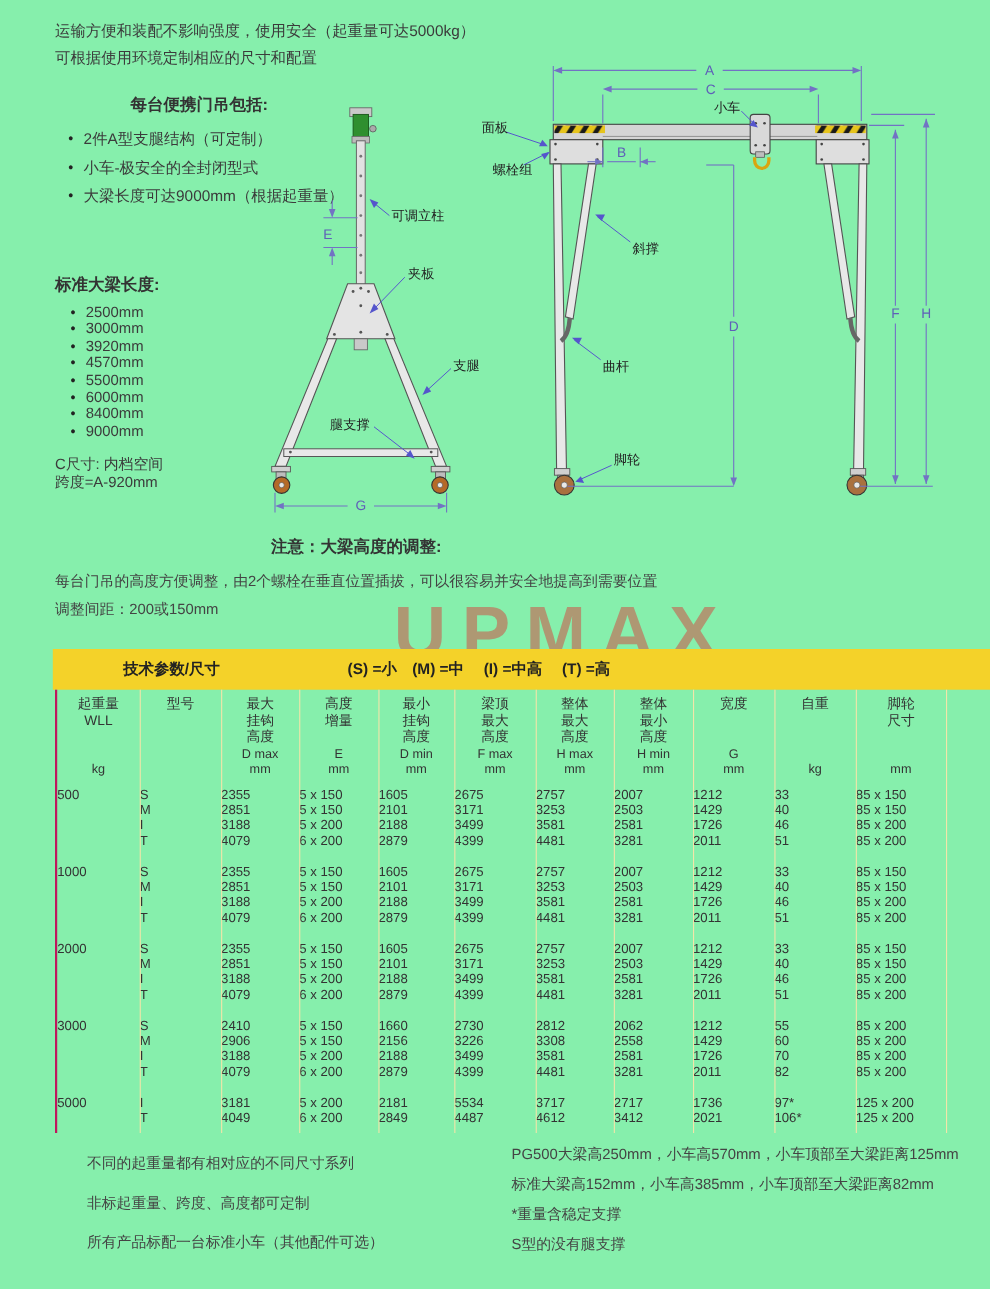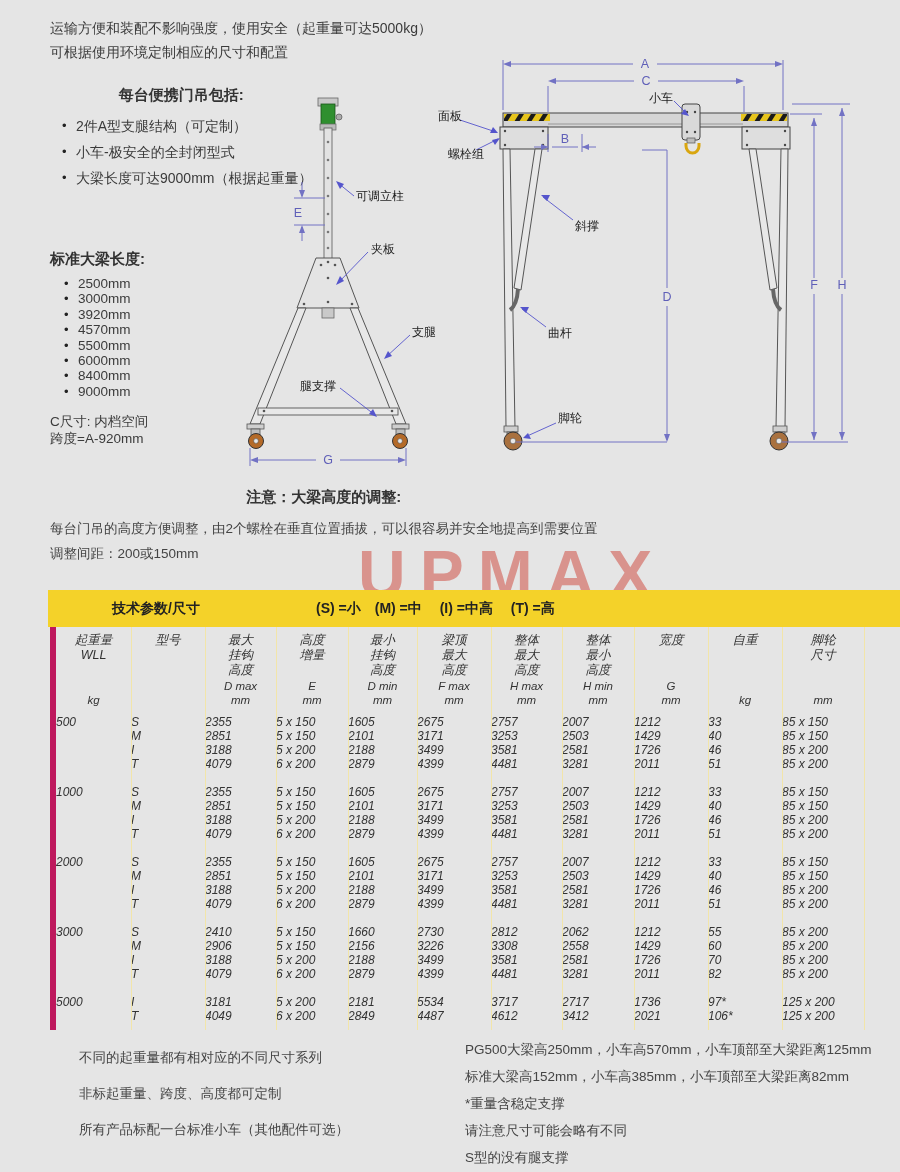--- a/index.html
+++ b/index.html
@@ -1,38 +1,38 @@
 <!DOCTYPE html>
 <html><head>
 <meta charset="utf-8">
 <style>
   html,body{margin:0;padding:0;background:#ffffff;}
-  #page{position:relative;width:900px;height:1172px;background:#e5e5e5;overflow:hidden;
+  #page{position:relative;width:900px;height:1172px;background:#86efac;overflow:hidden;
         font-family:"Liberation Sans","DejaVu Sans",sans-serif;color:#3b3b3b;}
   .abs{position:absolute;}
   .intro{left:50px;top:16px;font-size:14px;line-height:24px;}
   .sec-title{font-size:15px;font-weight:700;color:#333;text-align:center;}
   .bullet-row{display:flex;align-items:flex-start;font-size:14px;line-height:26px;}
   .bullet-row .dot{width:14px;color:#222;font-size:13px;}
   #includes{left:50px;top:86px;}
   #includes .list{margin-top:8px;padding-left:12px;}
   #beams{left:50px;top:250px;}
   #beams .list{margin-top:7px;padding-left:14px;}
   #beams .bullet-row{font-size:13.5px;line-height:15.4px;}
   .cdim{left:50px;top:413px;font-size:13.5px;line-height:17px;}
   #notice{left:50px;top:488px;}
   #notice .lines{margin-top:9px;font-size:13.5px;line-height:25px;color:#444;}
   #watermark{left:358px;top:544px;z-index:1;font-size:66px;font-weight:800;
              letter-spacing:14px;color:rgba(208,80,70,0.55);line-height:60px;}
   #band{left:48px;top:590px;width:820px;height:37px;background:#f4d229;z-index:2;
         display:flex;align-items:center;font-size:14px;color:#222;padding-left:46px;}
   #band .bt{margin-left:18px;font-weight:700;}
   #band .bl{position:absolute;left:268px;font-weight:700;}
-  #ttable{left:50px;top:627px;width:808px;height:403px;border-left:6px solid #be185d;
-          border-right:1px solid #f2e5a9;z-index:2;background:transparent;font-style:italic;}
+  #ttable{left:50px;top:627px;width:808px;height:403px;border-left:2px solid #be185d;
+          border-right:1px solid #f2e5a9;z-index:2;background:transparent;}
   .vline{position:absolute;top:0;bottom:0;width:1px;background:#f2e5a9;}
   #t-head{display:grid;grid-template-columns:75px 74px 71px 72px 69px 74px 71px 72px 74px 74px 82px;
           height:83px;}
   .th{display:flex;flex-direction:column;align-items:center;padding:6px 2px 3px;}
   .th-t{text-align:center;font-size:12.5px;line-height:15px;color:#333;}
   .th-b{margin-top:auto;text-align:center;font-size:11.5px;line-height:13.5px;color:#333;}
   .tgroup{display:grid;grid-template-columns:75px 74px 71px 72px 69px 74px 71px 72px 74px 74px 82px;
           padding:5px 0 9px;}
   .tcell{text-align:left;font-size:12px;line-height:14px;color:#333;}
   #foot-left{left:55px;top:1040px;font-size:13.5px;line-height:36px;color:#444;margin-left:24px;}
@@ -770,17 +770,16 @@
 
   <div class="abs" id="foot-left">
       <div>不同的起重量都有相对应的不同尺寸系列</div>
       <div>非标起重量、跨度、高度都可定制</div>
       <div>所有产品标配一台标准小车（其他配件可选）</div>
     </div>
   <div class="abs" id="foot-right">
       <div>PG500大梁高250mm，小车高570mm，小车顶部至大梁距离125mm</div>
       <div>标准大梁高152mm，小车高385mm，小车顶部至大梁距离82mm</div>
       <div>*重量含稳定支撑</div>
-      <div>请注意尺寸可能会略有不同</div>
       <div>S型的没有腿支撑</div>
     </div>
 
 </div>
 
 </body></html>

